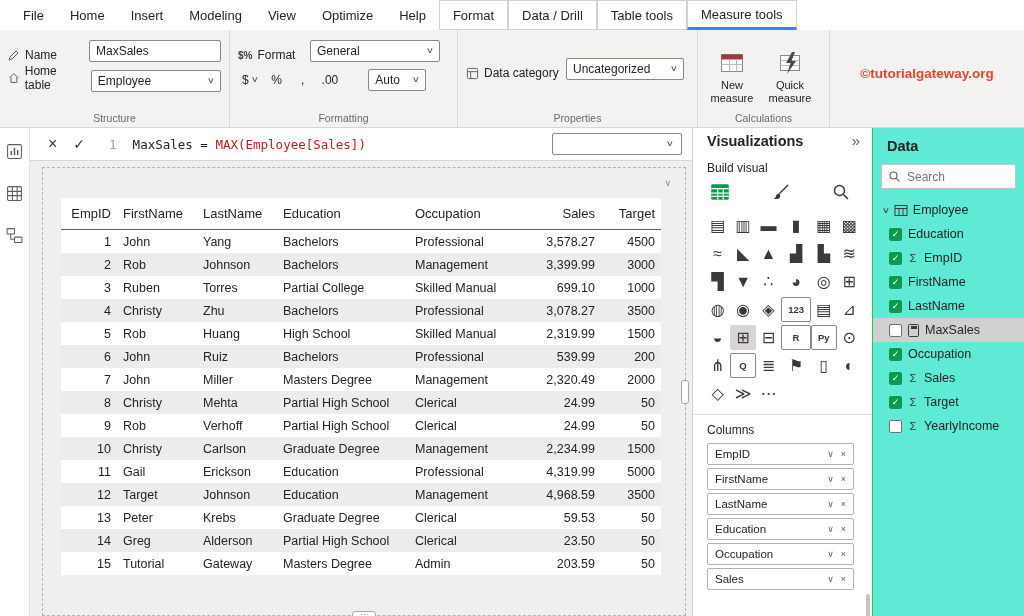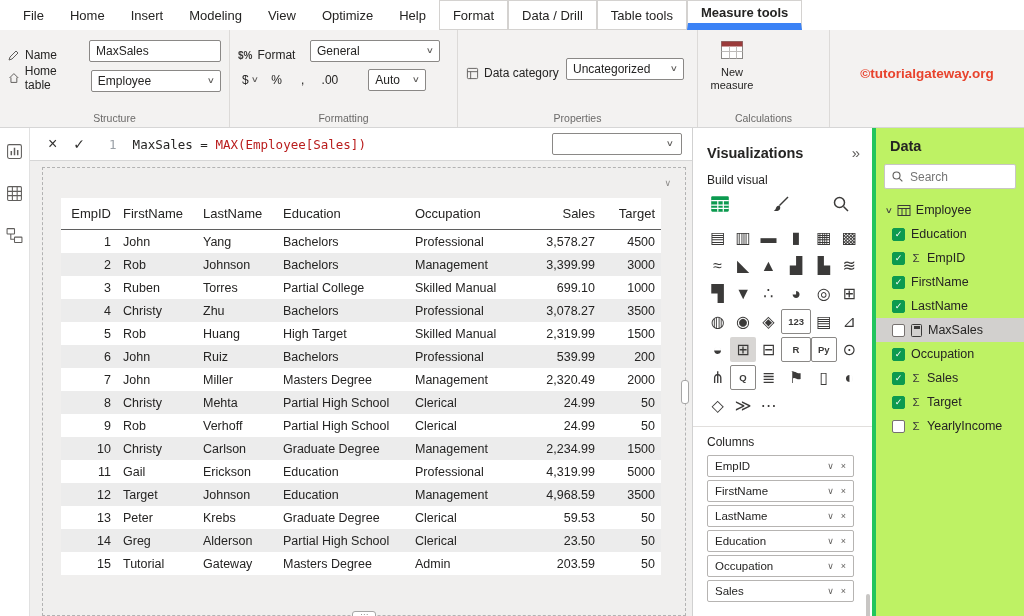--- a/index.html
+++ b/index.html
@@ -4,21 +4,21 @@
 <style>
   *{box-sizing:border-box;margin:0;padding:0}
   html,body{width:1024px;height:616px;overflow:hidden}
   body{font-family:"Liberation Sans","DejaVu Sans",sans-serif;background:#fff;color:#252423;font-size:13px}
   .app{width:1024px;height:616px;display:flex;flex-direction:column}
 
   
   .tabs-row{height:30px;display:flex;align-items:stretch;background:#fff;padding-left:10px;font-size:13px;flex:none}
   .tab{display:flex;align-items:center;padding:0 13px;cursor:pointer;white-space:nowrap}
   .tab.ctx{border:1px solid #d4d2d0;background:#fff}
-  .tab.active{font-weight:700;border-bottom:7px solid #3b82f6}
+  .tab.active{font-weight:400;border-bottom:3px solid #3b82f6}
 
   
   .ribbon{height:98px;background:#f3f2f1;border-bottom:1px solid #d6d6d6;display:flex;flex:none}
   .group{position:relative;border-right:1px solid #dcdad8;padding:8px 8px 18px;display:flex;flex-direction:column;gap:6px}
   .group-label{position:absolute;bottom:3px;left:0;right:0;text-align:center;font-size:10.5px;color:#6b6a69}
   .ctl-row{display:flex;align-items:flex-end;gap:6px;height:24px}
   .ctl-label{display:flex;align-items:center;gap:5px;font-size:12px;color:#252423}
   .txt,.dd{height:22px;border:1px solid #8a8886;border-radius:2px;background:#fff;font-size:12px;padding:0 6px;display:flex;align-items:center;color:#252423}
   .txt{font-family:inherit;outline:none}
   .dd{justify-content:space-between;cursor:pointer;gap:6px}
@@ -29,21 +29,21 @@
   .g-formatting{width:228px}
   .g-formatting .ctl-label{width:66px}
   .fmt-ico{font-size:10px;font-weight:700;color:#3b3a39}
   .dd-general{width:130px}
   .btn-row{display:flex;align-items:center;gap:4px;height:24px}
   .rbtn{height:22px;min-width:22px;display:flex;align-items:center;justify-content:center;font-size:12px;padding:0 4px;gap:3px;color:#252423;cursor:pointer;border-radius:2px}
   .dd-auto{width:58px;margin-left:22px}
   .g-properties{width:240px;justify-content:flex-start;padding-top:26px}
   .g-properties .ctl-label{width:94px}
   .dd-cat{width:118px}
-  .g-calculations{width:132px;flex-direction:row;gap:2px;padding:6px 6px 18px}
+  .g-calculations{width:132px;flex-direction:row;gap:2px;padding:19px 6px 18px}
   .big-btn{width:56px;display:flex;flex-direction:column;align-items:center;gap:4px;padding-top:2px;font-size:11px;text-align:center;line-height:1.15;color:#252423;cursor:pointer}
   .g-brand{flex:1;border-right:none;flex-direction:row;align-items:center;justify-content:center}
   .brand{color:#e8432d;font-weight:700;font-size:13.5px;white-space:nowrap}
 
   
   .main{flex:1;display:flex;min-height:0}
   .rail{width:30px;border-right:1px solid #e1e1e1;background:#fff;display:flex;flex-direction:column;align-items:center;padding-top:14px;gap:24px;flex:none}
   .rail-icon{width:18px;height:18px;display:flex;align-items:center;justify-content:center;cursor:pointer}
 
   .center{flex:1;display:flex;flex-direction:column;min-width:0}
@@ -64,41 +64,41 @@
   .tv td{font-size:12.5px;color:#252423;padding:4.5px 6px;text-align:left;overflow:hidden;white-space:nowrap}
   .tv tbody tr:nth-child(even){background:#ececec}
   .tv th:nth-child(1){width:56px}.tv th:nth-child(2){width:80px}.tv th:nth-child(3){width:80px}
   .tv th:nth-child(4){width:132px}.tv th:nth-child(5){width:120px}.tv th:nth-child(6){width:72px}.tv th:nth-child(7){width:60px}
   .tv th:nth-child(1),.tv td:nth-child(1),.tv th:nth-child(6),.tv td:nth-child(6),.tv th:nth-child(7),.tv td:nth-child(7){text-align:right}
   .handle{position:absolute;background:#fff;border:1px solid #a6a6a6;border-radius:3px;display:flex;align-items:center;justify-content:center;color:#8a8886;font-size:8px;line-height:1}
   .hb{left:50%;bottom:-4px;width:24px;height:8px;margin-left:-12px}
   .hr{right:-4px;top:50%;width:8px;height:24px;margin-top:-12px}
 
   
-  .viz-pane{width:180px;border-left:1px solid #d1d1d1;background:#fff;display:flex;flex-direction:column;position:relative;padding-top:16px;flex:none;overflow:hidden}
+  .viz-pane{width:180px;border-left:1px solid #d1d1d1;background:#fff;display:flex;flex-direction:column;position:relative;padding-top:4px;flex:none;overflow:hidden}
   .pane-head{display:flex;justify-content:space-between;align-items:center;padding:0 12px 0 14px}
   .pane-title{font-size:14.5px;font-weight:700}
   .collapse{color:#605e5c;font-size:15px;cursor:pointer}
   .build-label{font-size:12px;padding:12px 14px 2px}
   .mode-row{display:flex;align-items:center;gap:40px;padding:4px 0 2px 16px}
   .mode{cursor:pointer;display:flex;align-items:flex-end}
   .vgrid{display:grid;grid-template-columns:repeat(6,1fr);padding:8px 10px 2px 12px;row-gap:3px}
   .vicon{height:25px;display:flex;align-items:center;justify-content:center;font-size:16px;color:#3b3a39;cursor:pointer;border-radius:2px}
   .vicon.txt{font-size:9.5px;font-weight:700}
   .vicon.sel{background:#d8d6d4}
   .vdivider{border-top:1px solid #e1dfdd;margin-top:6px}
   .columns-label{font-size:12px;padding:8px 14px 6px}
   .wells{padding:0 18px 0 14px;display:flex;flex-direction:column;gap:3px}
   .well{height:22px;border:1px solid #b6b4b2;border-radius:2px;background:#fff;display:flex;align-items:center;padding:0 7px;font-size:11.5px;cursor:pointer}
   .well-label{flex:1;overflow:hidden;white-space:nowrap}
   .well-ico{color:#605e5c;font-size:9px;margin-left:7px;cursor:pointer}
   .vscroll{position:absolute;right:2px;top:466px;width:4px;height:88px;background:#c8c6c4;border-radius:2px;cursor:pointer}
 
   
-  .data-pane{width:152px;border-left:4px solid #22c55e;background:#bef264;padding-top:10px;display:flex;flex-direction:column;flex:none;overflow:hidden}
+  .data-pane{width:152px;border-left:1px solid #22c55e;background:#5eead4;padding-top:10px;display:flex;flex-direction:column;flex:none;overflow:hidden}
   .data-pane .pane-head{padding:0 12px 0 14px}
   .search{margin:10px 8px 0;height:25px;border:1px solid #c8c6c4;border-radius:2px;display:flex;align-items:center;gap:6px;padding:0 6px;background:#fff}
   .search input{border:none;outline:none;flex:1;min-width:0;font-size:12px;font-family:inherit;background:transparent;color:#252423}
   .tree-row{display:flex;align-items:center;gap:5px;padding:14px 0 5px 10px;font-size:12.5px;cursor:pointer}
   .tree-chev{font-size:8px;color:#444;transform:scaleX(1.4)}
   .field-list{display:flex;flex-direction:column}
   .field-row{height:24px;display:flex;align-items:center;gap:6px;padding-left:16px;font-size:12.5px;cursor:pointer}
   .field-row.selected{background:#d2d0ce}
   .cb{width:13px;height:13px;border:1px solid #767170;border-radius:2px;background:#fff;flex:none;display:flex;align-items:center;justify-content:center;font-size:9px;color:#fff;cursor:pointer}
   .cb.checked{background:#0c9a4f;border-color:#0c9a4f}
@@ -199,20 +199,28 @@
 
     <div class="group g-calculations">
       <div class="big-btn">
         <svg width="26" height="24" viewBox="0 0 26 24">
             <rect x="2.5" y="3.5" width="21" height="17" fill="#fff" stroke="#8a8886"></rect>
             <rect x="2.5" y="3.5" width="21" height="5" fill="#9b3b3b"></rect>
             <path d="M2.5 13.5h21M10.5 8.5v12M17.5 8.5v12" stroke="#bdbbb9" fill="none"></path>
           </svg>
         <span>New measure</span>
       </div>
+      <div class="big-btn">
+        <svg width="26" height="24" viewBox="0 0 26 24">
+            <rect x="3.5" y="4.5" width="19" height="15" fill="#fff" stroke="#8a8886"></rect>
+            <path d="M3.5 9.5h19M3.5 14.5h19" stroke="#bdbbb9" fill="none"></path>
+            <path d="M15 1l-6 11h4.5L10 23l9-13h-4.5L18 1z" fill="#4a4a48"></path>
+          </svg>
+        <span>Quick measure</span>
+      </div>
       <div class="group-label">Calculations</div>
     </div>
 
     <div class="group g-brand">
       <span class="brand">©tutorialgateway.org</span>
     </div>
   </div>
 
   <div class="main">
 
@@ -300,21 +308,21 @@
                   <td>Zhu</td>
                   <td>Bachelors</td>
                   <td>Professional</td>
                   <td>3,078.27</td>
                   <td>3500</td>
                 </tr>
                 <tr>
                   <td>5</td>
                   <td>Rob</td>
                   <td>Huang</td>
-                  <td>High Target</td>
+                  <td>High School</td>
                   <td>Skilled Manual</td>
                   <td>2,319.99</td>
                   <td>1500</td>
                 </tr>
                 <tr>
                   <td>6</td>
                   <td>John</td>
                   <td>Ruiz</td>
                   <td>Bachelors</td>
                   <td>Professional</td>

